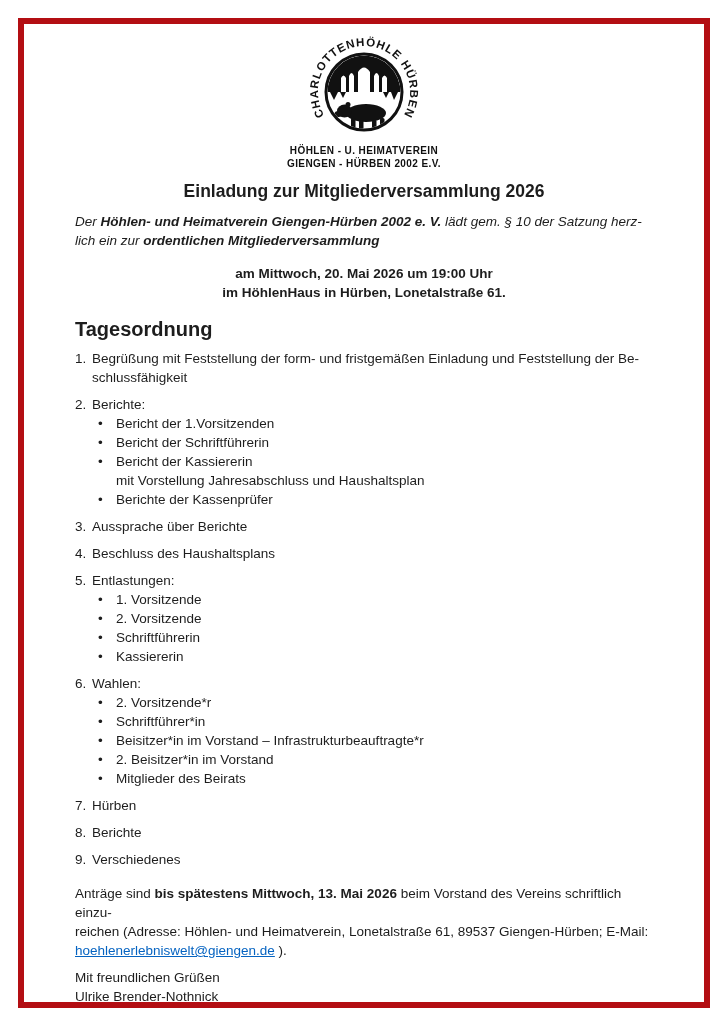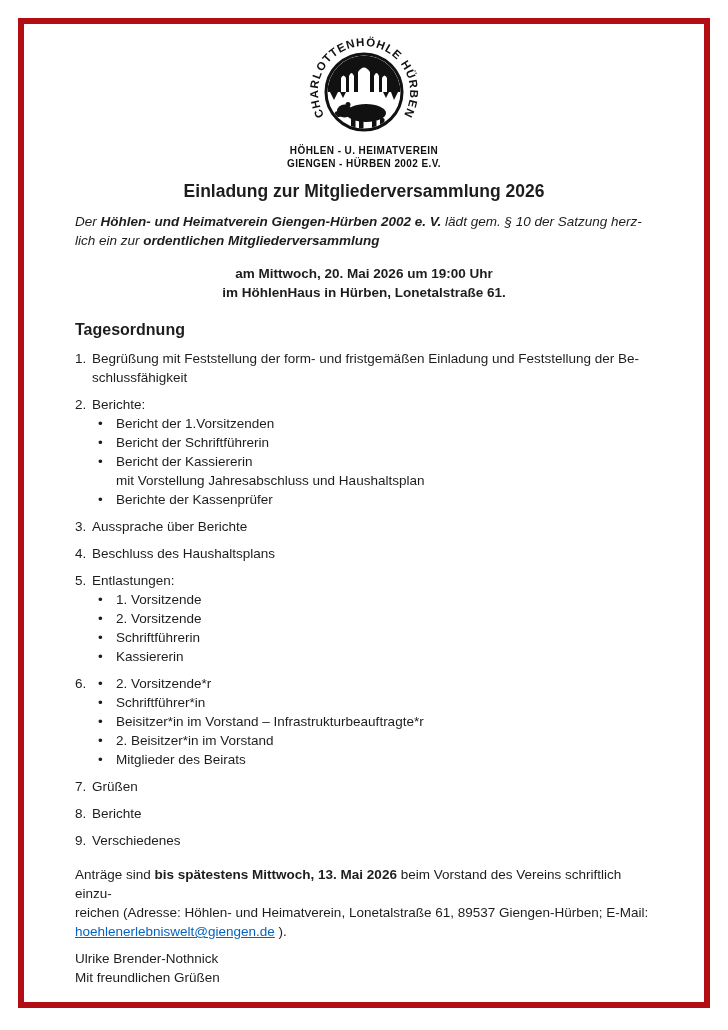--- a/index.html
+++ b/index.html
@@ -17,21 +17,21 @@
     padding:8px 51px 0 51px;
     font-size:13.5px;line-height:19px;
   }
   .logo-wrap{text-align:center;}
   .logo-svg{display:inline-block;}
   .org-lines{text-align:center;margin-top:1px;}
   .org-line{font-size:10px;font-weight:bold;letter-spacing:0.4px;line-height:13px;color:#111;}
   .doc-title{text-align:center;font-size:17.5px;font-weight:bold;margin-top:10px;line-height:22px;}
   .intro{margin-top:10px;font-style:italic;}
   .meeting{margin-top:14px;text-align:center;font-weight:bold;}
-  .agenda-heading{margin-top:18px;font-size:16px;font-weight:bold;}
+  .agenda-heading{margin-top:18px;font-size:20px;font-weight:bold;}
   .agenda{margin-top:10px;}
   .agenda-item{display:flex;margin-bottom:8px;}
   .num{width:17px;flex:none;}
   .item-body{flex:1;}
   ul.bullets{list-style:none;margin:0;padding:0 0 0 6px;}
   li.bullet{display:flex;}
   .dot{width:18px;flex:none;}
   .note{margin-top:15px;}
   .closing{margin-top:8px;}
   .bold{font-weight:bold;}
@@ -165,20 +165,21 @@
               <li class="bullet">
                 <span class="dot">•</span>
                 <span>Kassiererin</span>
               </li>
             </ul>
           </div>
         </div>
         <div class="agenda-item">
           <span class="num">6.</span>
           <div class="item-body">
+            <div>Wahlen:</div>
             <ul class="bullets">
               <li class="bullet">
                 <span class="dot">•</span>
                 <span>2. Vorsitzende*r</span>
               </li>
               <li class="bullet">
                 <span class="dot">•</span>
                 <span>Schriftführer*in</span>
               </li>
               <li class="bullet">
@@ -192,38 +193,38 @@
               <li class="bullet">
                 <span class="dot">•</span>
                 <span>Mitglieder des Beirats</span>
               </li>
             </ul>
           </div>
         </div>
         <div class="agenda-item">
           <span class="num">7.</span>
           <div class="item-body">
-            <div>Grüßen</div>
+            <div>Hürben</div>
           </div>
         </div>
         <div class="agenda-item">
           <span class="num">8.</span>
           <div class="item-body">
             <div>Berichte</div>
           </div>
         </div>
         <div class="agenda-item">
           <span class="num">9.</span>
           <div class="item-body">
             <div>Verschiedenes</div>
           </div>
         </div>
       </div>
 
     <div class="note"><span>Anträge sind </span><span class="bold">bis spätestens Mittwoch, 13. Mai 2026</span><span> beim Vorstand des Vereins schriftlich einzu-</span><br><span>reichen (Adresse: Höhlen- und Heimatverein, Lonetalstraße 61, 89537 Giengen-Hürben; E-Mail: </span><br><a class="email-link" href="#">hoehlenerlebniswelt@giengen.de</a><span> ).</span></div>
 
     <div class="closing">
+      <div>Mit freundlichen Grüßen</div>
       <div>Ulrike Brender-Nothnick</div>
-      <div>Mit freundlichen Grüßen</div>
     </div>
 
   </div>
 </div>
 
 </body></html>

